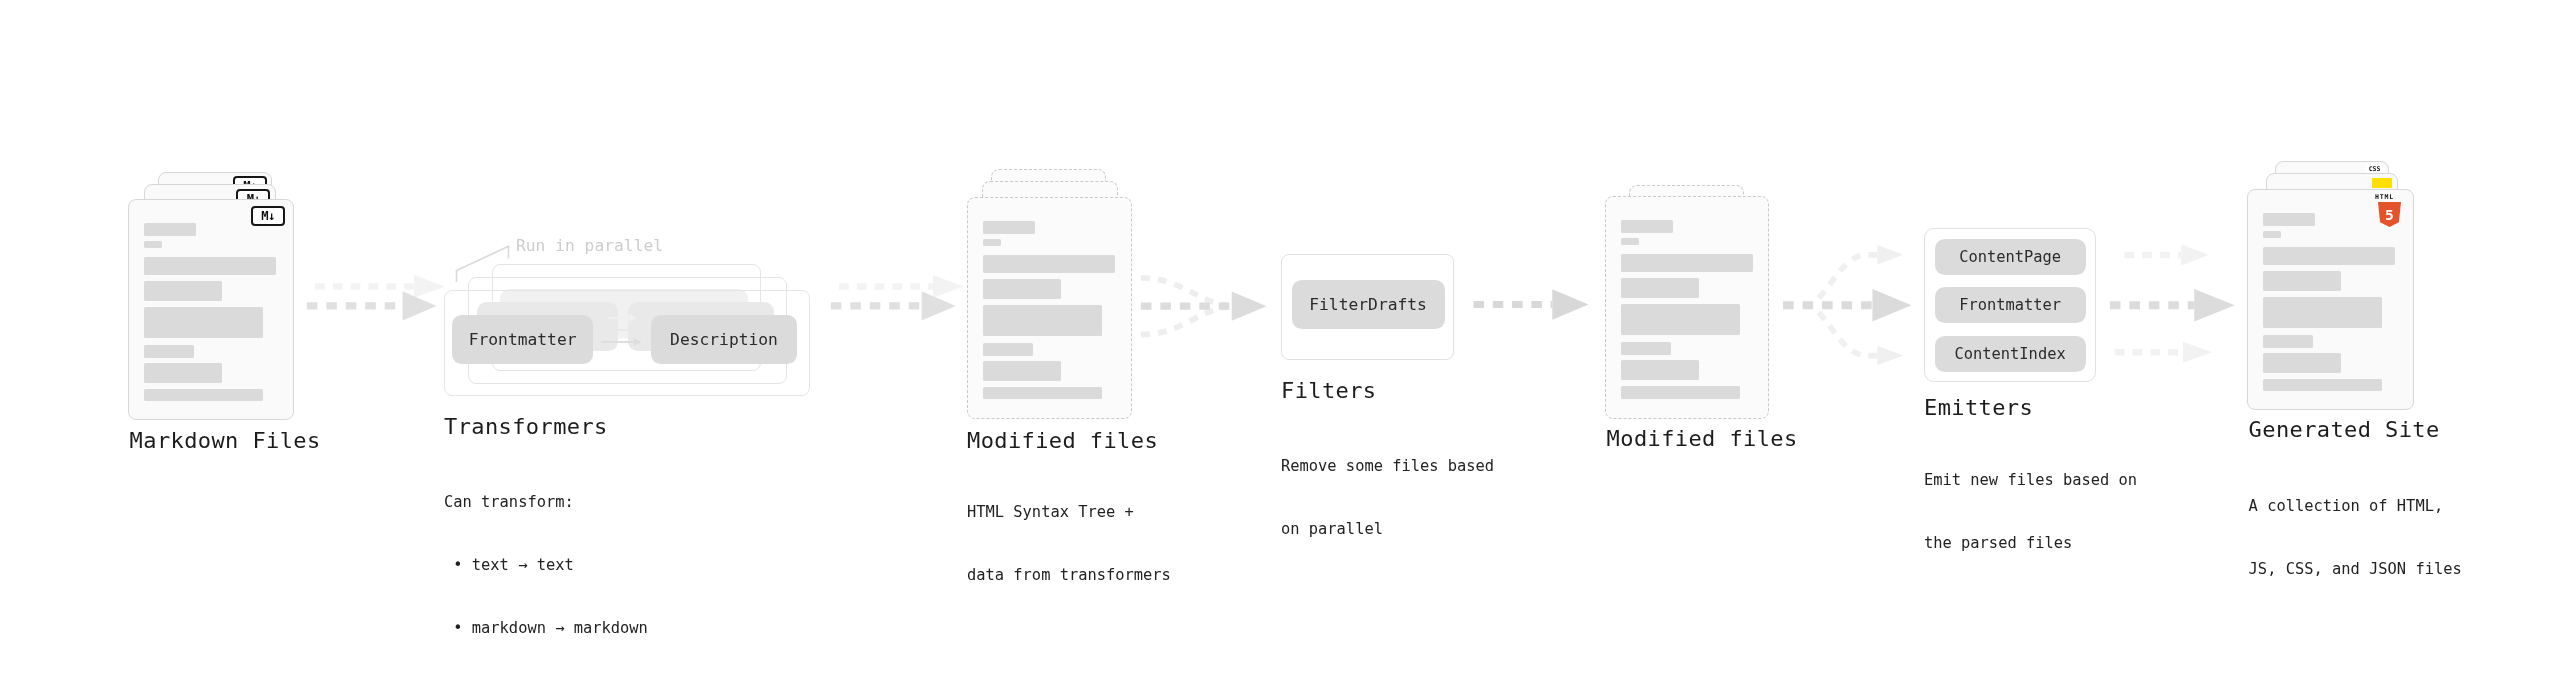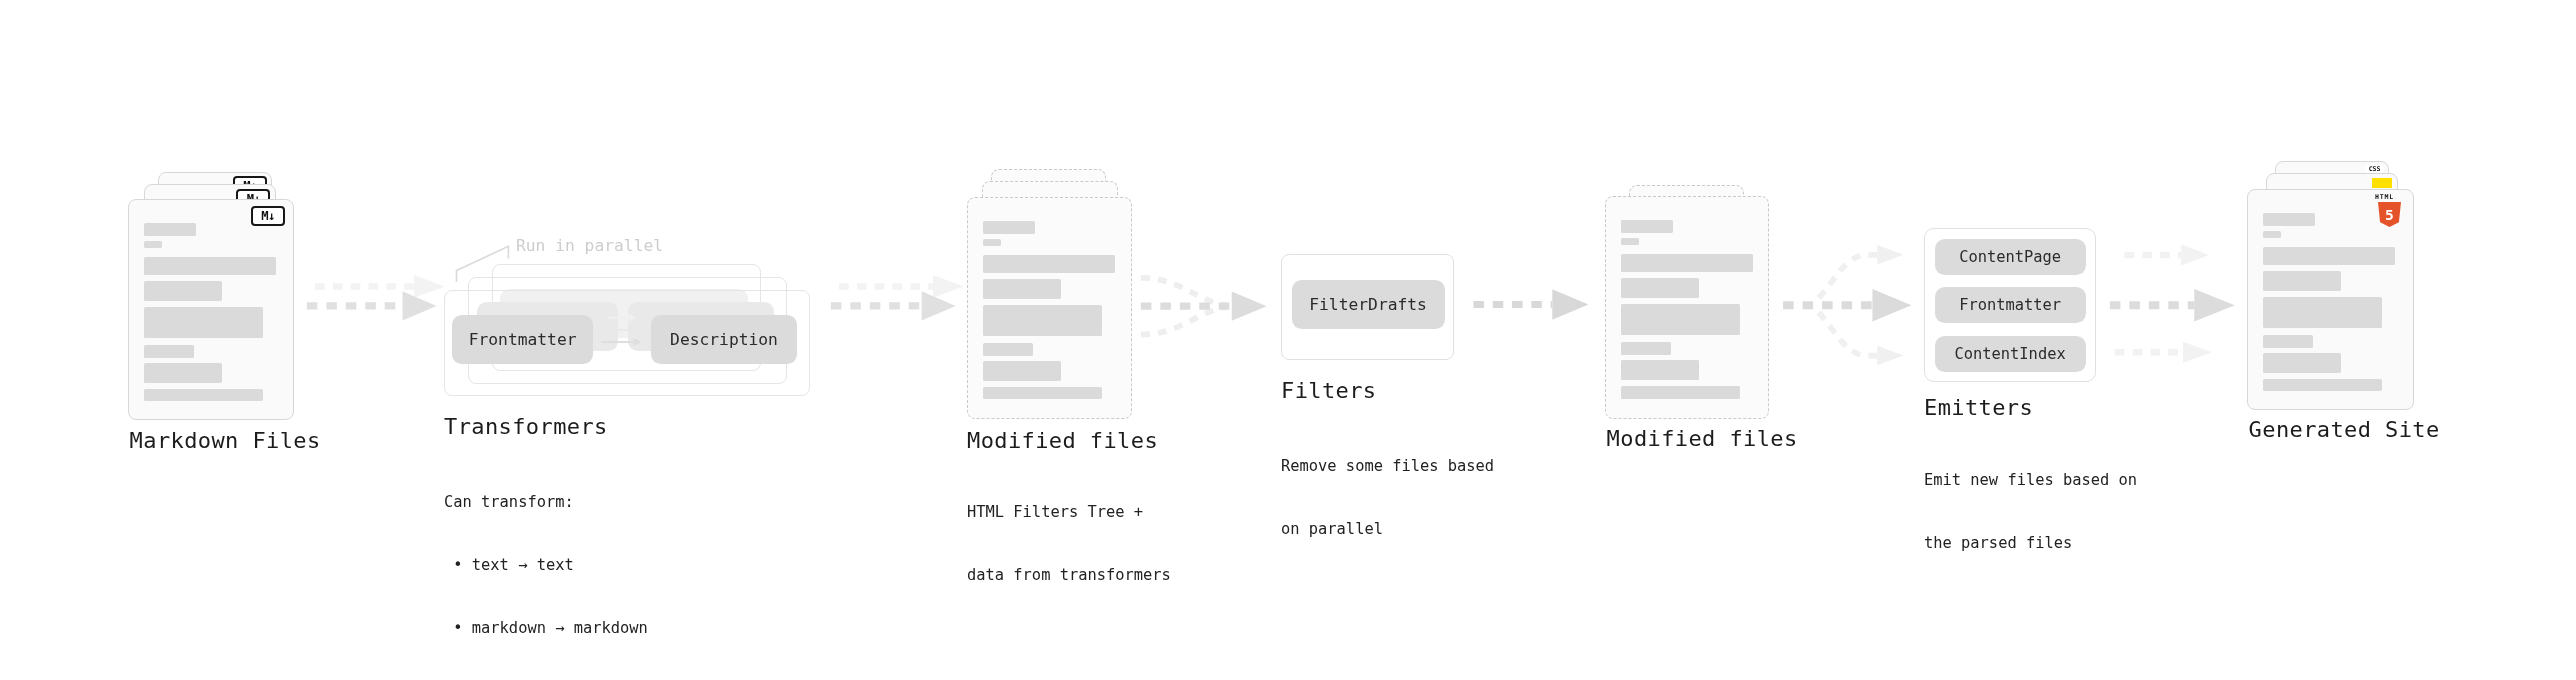--- a/index.html
+++ b/index.html
@@ -115,21 +115,21 @@
         <div class="skel" style="left: 15.4px; top: 41px; width: 18px; height: 6.5px;"></div>
         <div class="skel" style="left: 15.4px; top: 57px; width: 132px; height: 18px;"></div>
         <div class="skel" style="left: 15.4px; top: 81px; width: 78px; height: 19.5px;"></div>
         <div class="skel" style="left: 15.4px; top: 107px; width: 119px; height: 31px;"></div>
         <div class="skel" style="left: 15.4px; top: 145px; width: 50px; height: 13px;"></div>
         <div class="skel" style="left: 15.4px; top: 163px; width: 78px; height: 19.5px;"></div>
         <div class="skel" style="left: 15.4px; top: 189px; width: 119px; height: 12.2px;"></div>
       </div>
     <div class="stage-label" style="left:0;top:259px;">Modified files</div>
     <div class="stage-sub" style="left:0;top:291px;">
-      <div>HTML Filters Tree +</div>
+      <div>HTML Syntax Tree +</div>
       <div>data from transformers</div>
     </div>
   </div>
 
   <svg class="abs" style="left:1136px;top:268px;" width="142" height="78" viewBox="0 0 175 96">
     <path d="M 6 12 C 55 12 75 41 112 46" fill="none" stroke="#eeeeee" stroke-width="7" stroke-dasharray="11 10"></path>
     <path d="M 6 82 C 55 82 75 53 112 48" fill="none" stroke="#eeeeee" stroke-width="7" stroke-dasharray="11 10"></path>
     <line x1="6" y1="47" x2="118" y2="47" stroke="#dcdcdc" stroke-width="9" stroke-dasharray="13 11"></line>
     <polygon points="118,29 161,47 118,65" fill="#dcdcdc"></polygon>
   </svg>
@@ -214,16 +214,20 @@
     <div class="skel" style="left: 15.4px; top: 23px; width: 52px; height: 13px;"></div>
         <div class="skel" style="left: 15.4px; top: 41px; width: 18px; height: 6.5px;"></div>
         <div class="skel" style="left: 15.4px; top: 57px; width: 132px; height: 18px;"></div>
         <div class="skel" style="left: 15.4px; top: 81px; width: 78px; height: 19.5px;"></div>
         <div class="skel" style="left: 15.4px; top: 107px; width: 119px; height: 31px;"></div>
         <div class="skel" style="left: 15.4px; top: 145px; width: 50px; height: 13px;"></div>
         <div class="skel" style="left: 15.4px; top: 163px; width: 78px; height: 19.5px;"></div>
         <div class="skel" style="left: 15.4px; top: 189px; width: 119px; height: 12.2px;"></div>
       </div>
     <div class="stage-label" style="left:1.6px;top:256px;">Generated Site</div>
+    <div class="stage-sub" style="left:1.6px;top:293px;">
+      <div>A collection of HTML,</div>
+      <div>JS, CSS, and JSON files</div>
+    </div>
   </div>
 
 </div>
 
 
 </body></html>

